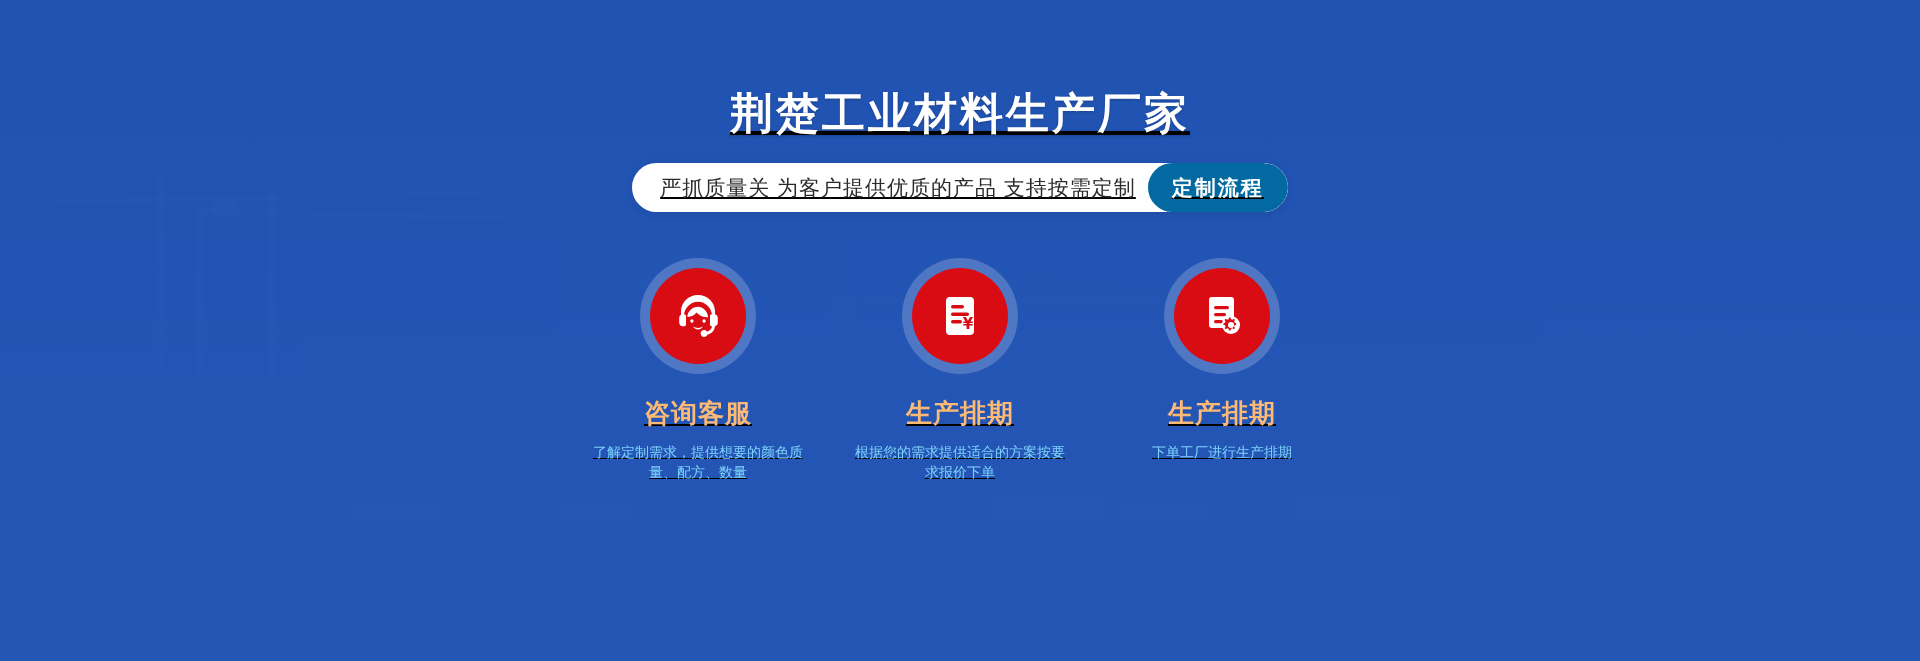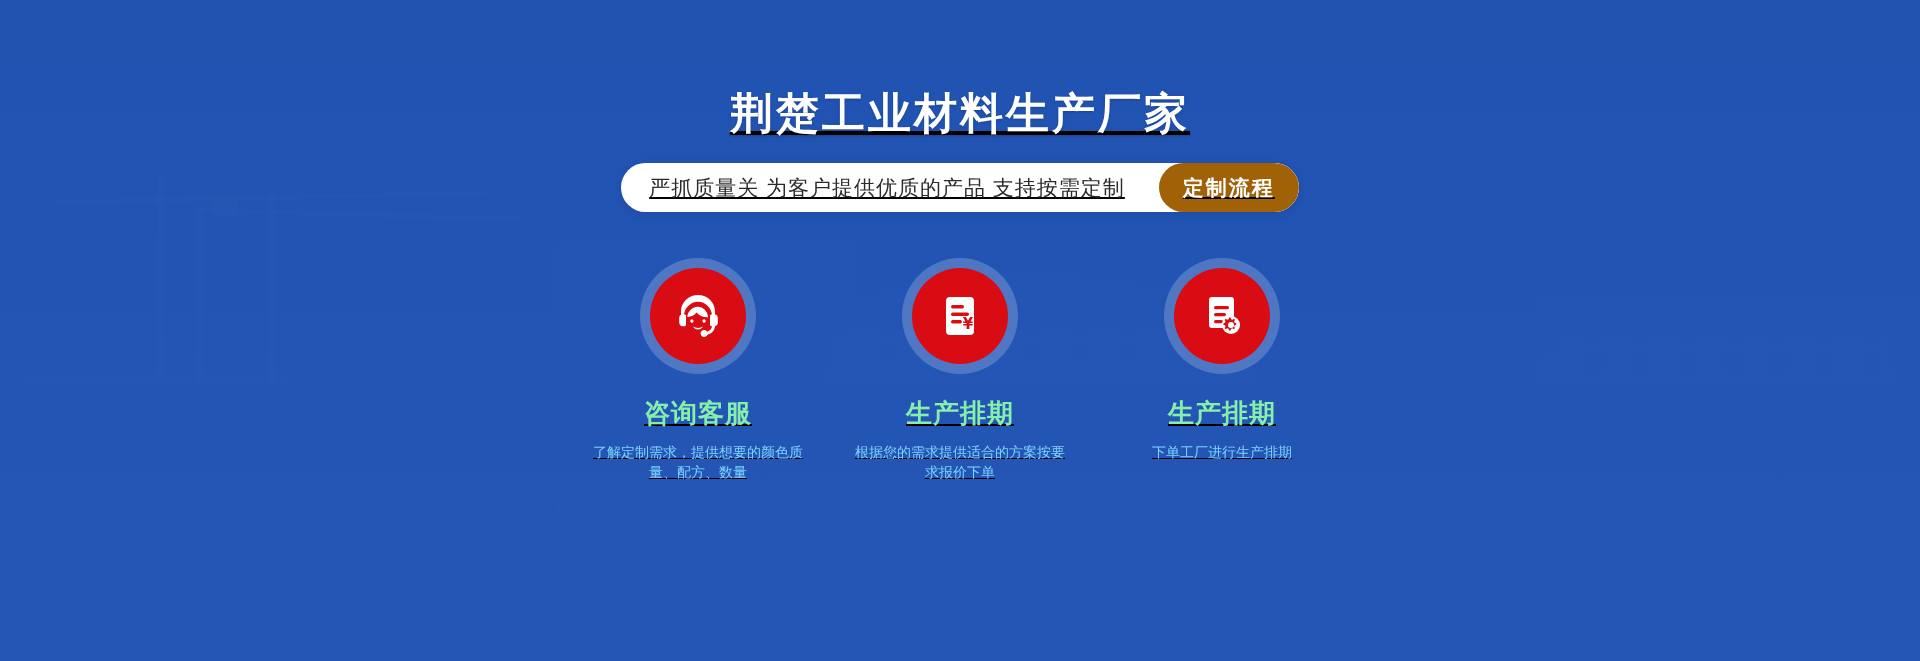--- a/index.html
+++ b/index.html
@@ -129,24 +129,24 @@
     padding-left: 28px;
     padding-right: 0;
     box-shadow: 0 2px 8px rgba(0,0,0,0.10);
     overflow: hidden;
   }
   .pill-text {
     font-size: 21px;
     color: #2a2a2a;
     letter-spacing: 1px;
     white-space: nowrap;
-    padding-right: 34px;
+    padding-right: 12px;
   }
   .pill-cta {
-    background: #a16207;
+    background: #0369a1;
     color: #ffffff;
     font-size: 21px;
     font-weight: bold;
     letter-spacing: 2px;
     height: 49px;
     display: flex; align-items: center;
     padding: 0 24px;
     border-radius: 26px;
     white-space: nowrap;
     text-align: right;
@@ -173,21 +173,21 @@
     width: 96px; height: 96px;
     border-radius: 50%;
     background: #d90b13;
     display: flex; align-items: center; justify-content: center;
   }
   .disc svg { display: block; }
   .step-title {
     margin-top: 22px;
     font-size: 26px;
     font-weight: bold;
-    color: #86efac;
+    color: #fdba74;
     letter-spacing: 1px;
     white-space: nowrap;
   }
   .step-desc {
     margin-top: 11px;
     font-size: 14px;
     line-height: 20px;
     color: #7dd3fc;
     text-align: center;
     width: 210px;

